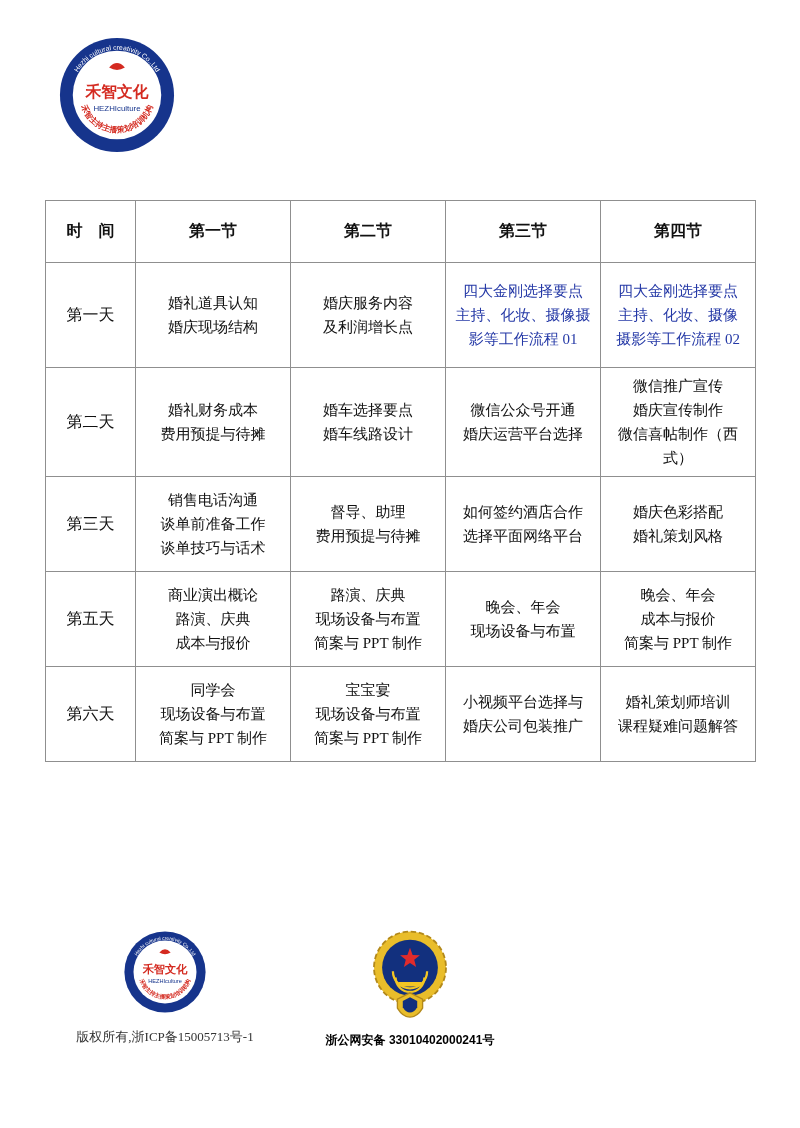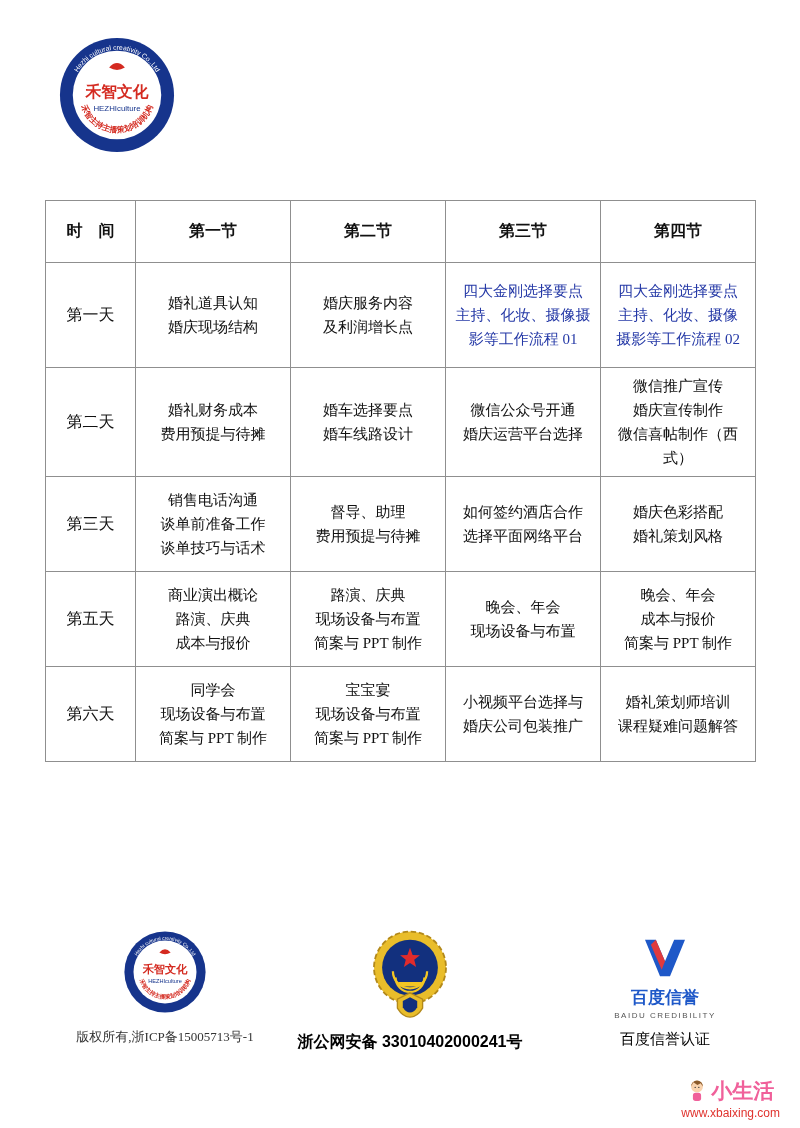--- a/index.html
+++ b/index.html
@@ -47,21 +47,21 @@
   .day-cell { font-size: 16px; }
   .cell-line { font-size: 15px; line-height: 24px; }
   td.blue .cell-line { color: var(--accent-blue); }
 
   
   .footer-left  { position: absolute; left: 55px;  top: 930px; width: 220px; text-align: center; }
   .footer-center{ position: absolute; left: 290px; top: 926px; width: 240px; text-align: center; }
   .footer-right { position: absolute; left: 575px; top: 936px; width: 180px; text-align: center; }
   .icp-text { margin-top: 10px; font-size: 13px; color: #333; }
   .police-text {
-    margin-top: 8px; font-size: 16px; font-weight: bold; color: #000;
+    margin-top: 8px; font-size: 12px; font-weight: bold; color: #000;
     font-family: "Liberation Sans", "DejaVu Sans", sans-serif;
   }
   .baidu-name {
     margin-top: 2px; font-size: 17px; font-weight: bold; color: var(--baidu-blue);
     font-family: "Liberation Sans", "DejaVu Sans", sans-serif;
   }
   .baidu-sub { margin-top: 2px; font-size: 8px; letter-spacing: 1.5px; color: #555;
     font-family: "Liberation Sans", "DejaVu Sans", sans-serif; }
   .baidu-cert { margin-top: 10px; font-size: 15px; color: #000;
     font-family: "Liberation Sans", "DejaVu Sans", sans-serif; }
@@ -256,37 +256,15 @@
       <polygon points="50,24 52.9,32 61,32.3 54.7,37.4 56.8,45.4 50,40.8 43.2,45.4 45.3,37.4 39,32.3 47.1,32" fill="#e02b2b"></polygon>
       <path d="M31,50 a19,19 0 0 0 38,0" fill="none" stroke="#f3c623" stroke-width="2.5"></path>
       <path d="M34,57 a16,16 0 0 0 32,0" fill="none" stroke="#f3c623" stroke-width="2.5"></path>
       <rect x="37" y="62" width="26" height="5" fill="#f3c623"></rect>
       <path d="M50,74 l14,7 v10 q-6 10 -14 10 q-8 0 -14,-10 v-10 z" fill="#e9bd2a" stroke="#b3891a" stroke-width="1.5"></path>
       <path d="M50,79 l8,4 v7 q-3.5 6 -8 6 q-4.5 0 -8,-6 v-7 z" fill="#12307e"></path>
     </svg>
     <div class="police-text">浙公网安备 33010402000241号</div>
   </div>
 
-  <div class="footer-right">
-    <svg width="50" height="44" viewBox="0 0 60 52">
-      <polygon points="6,4 19,4 30,30 41,4 54,4 36,48 24,48" fill="var(--baidu-blue)"></polygon>
-      <polygon points="19,4 30,30 26,40 13,10" fill="var(--baidu-red)"></polygon>
-    </svg>
-    <div class="baidu-name">百度信誉</div>
-    <div class="baidu-sub">BAIDU CREDIBILITY</div>
-    <div class="baidu-cert">百度信誉认证</div>
-  </div>
-
-  <div class="watermark">
-    <div class="wm-top">
-      <svg width="20" height="26" viewBox="0 0 22 28">
-        <circle cx="11" cy="9" r="6.5" fill="#f9d3ae"></circle>
-        <path d="M4.5,9 a6.5,6.5 0 0 1 13,0 l-2.5,-3.5 -3.5,2 -4.5,-3 z" fill="#8a5a2a"></path>
-        <circle cx="9" cy="10" r="0.8" fill="#333"></circle>
-        <circle cx="13" cy="10" r="0.8" fill="#333"></circle>
-        <rect x="6.5" y="16" width="9" height="9" rx="3" fill="#f0609a"></rect>
-      </svg>
-      <span class="wm-name">小生活</span>
-    </div>
-    <div class="wm-url">www.xbaixing.com</div>
-  </div>
+
 
 </div>
 
 </body></html>

